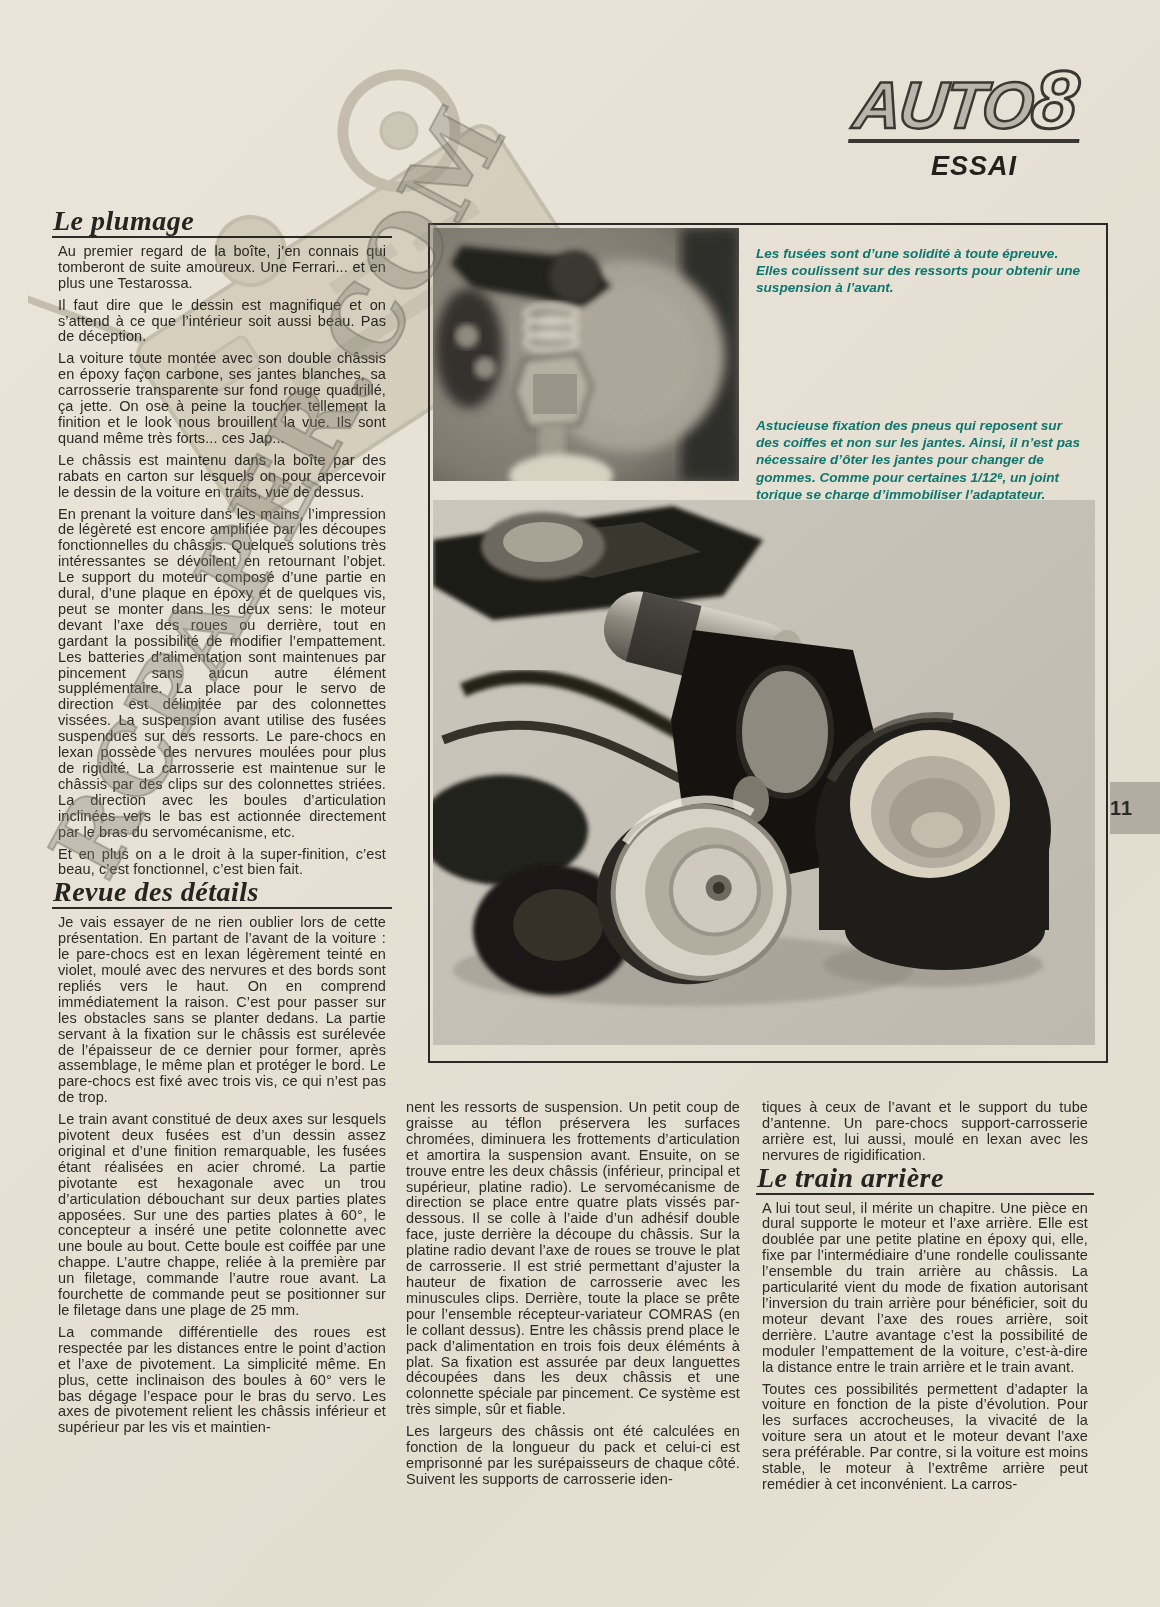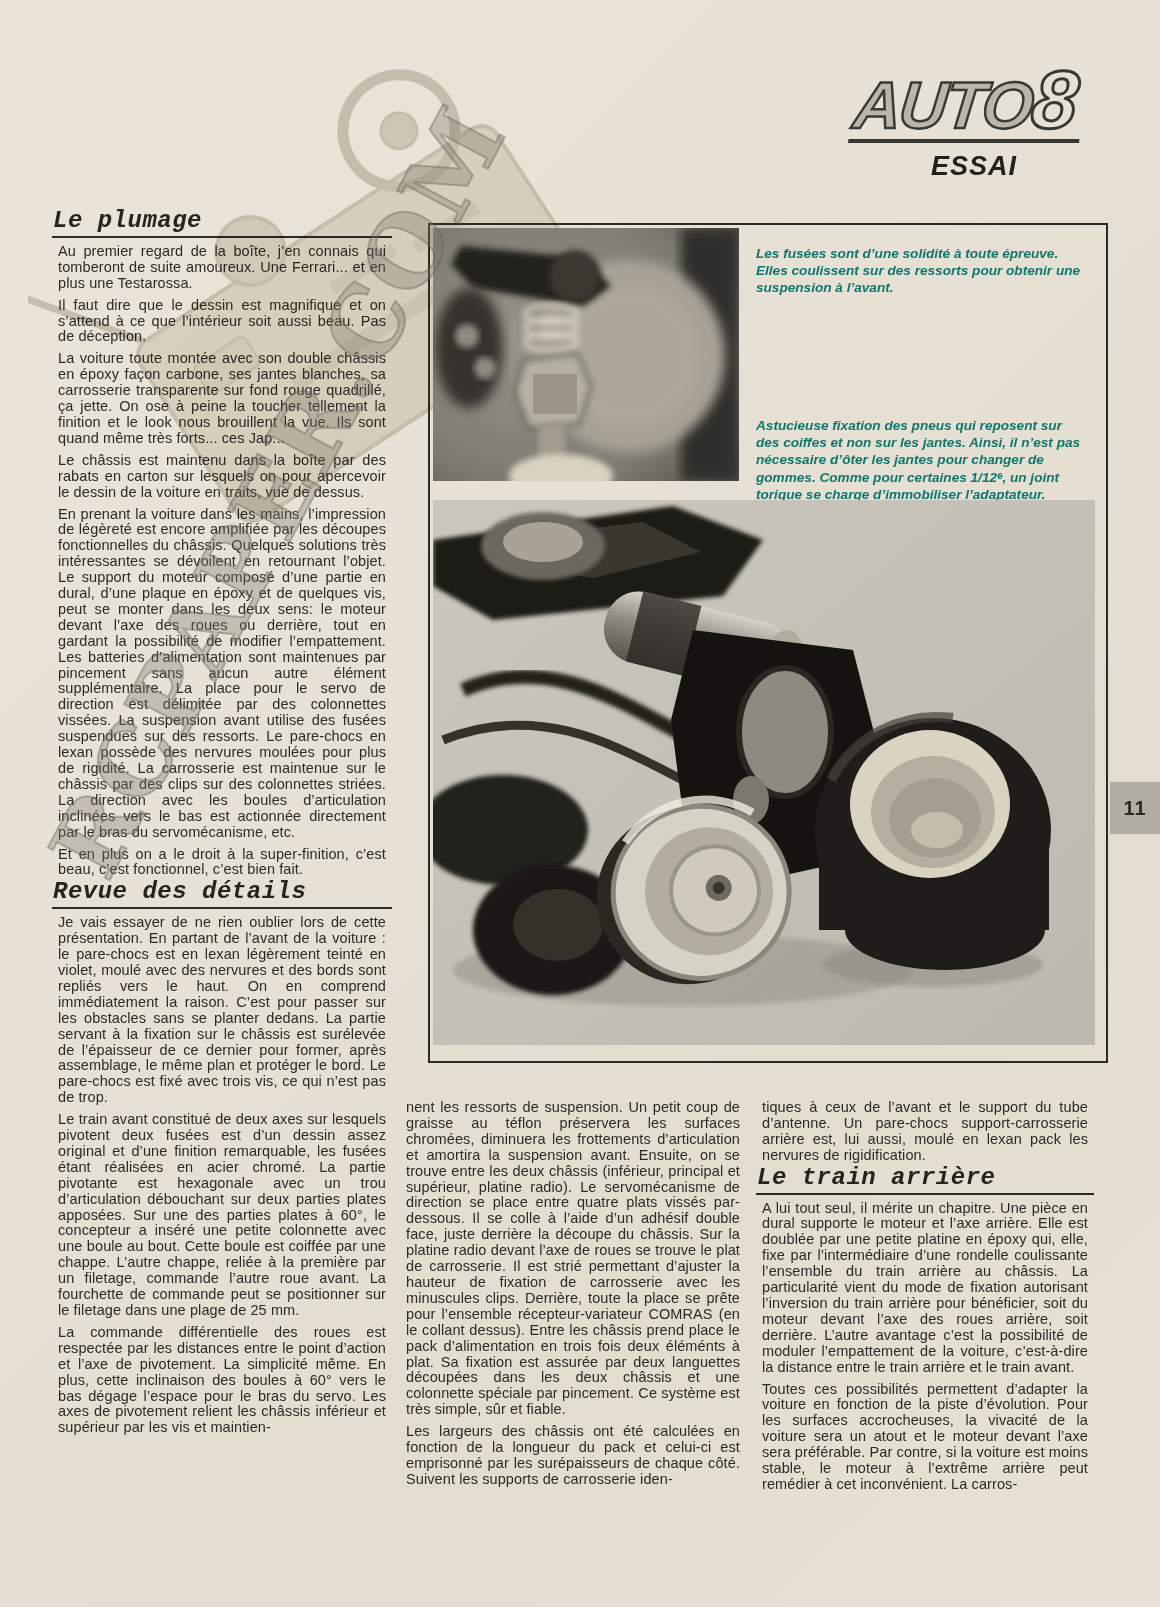--- a/index.html
+++ b/index.html
@@ -5,22 +5,22 @@
 <style>
   html,body{margin:0;padding:0;}
   body{
     width:1160px;height:1607px;position:relative;overflow:hidden;
     background:linear-gradient(135deg,#eae5d8 0%,#e6e1d4 40%,#e2ddcf 70%,#e7e2d4 100%);
     font-family:"Liberation Sans",sans-serif;color:#2c2a26;
   }
   .col{position:absolute;text-align:justify;font-size:14.5px;line-height:15.9px;letter-spacing:.1px;}
   .col p{margin:6px;}
   h2.rubric{
-    font-family:Liberation Mono, monospace;font-style:italic;font-weight:bold;
-    font-size:24px;letter-spacing:.5px;margin:0 0 6px 0;padding:0 0 7px 1px;
+    font-family:Liberation Serif, serif;font-style:italic;font-weight:bold;
+    font-size:28px;letter-spacing:.5px;margin:0 0 6px 0;padding:0 0 7px 1px;
     border-bottom:2px solid #2c2a26;color:#262420;
   }
   .section-gap{margin-top:30px;}
   
   .masthead{position:absolute;left:852px;top:68px;width:250px;z-index:3;}
   .logo{
     font-family:"Liberation Sans",sans-serif;font-weight:900;font-style:italic;
     font-size:66px;line-height:64px;letter-spacing:-2px;color:#b9b5aa;
     -webkit-text-stroke:2.5px #3a3833;transform:skewX(-6deg);
     border-bottom:4px solid #3a3833;padding:0 6px 2px 2px;display:inline-block;
@@ -36,21 +36,21 @@
     border:2px solid #2c2a26;z-index:2;box-sizing:border-box;
   }
   .photo{position:absolute;display:block;}
   .caption{
     position:absolute;left:326px;width:332px;
     font-weight:bold;font-style:italic;font-size:13.6px;line-height:17.2px;color:#0f766e;
   }
   
   .page-tab{
     position:absolute;left:1110px;top:782px;width:50px;height:52px;z-index:2;
-    background:#b2ada2;display:flex;align-items:center;justify-content:center;
+    background:#b2ada2;display:flex;align-items:center;
     font-size:20px;font-weight:bold;letter-spacing:1px;color:#2c2a26;
   }
   
   .ghost-art{position:absolute;left:28px;top:30px;z-index:2;opacity:.55;mix-blend-mode:multiply;pointer-events:none;}
   .watermark{
     position:absolute;left:78px;top:812px;width:960px;z-index:4;pointer-events:none;
     transform:rotate(-62deg);transform-origin:0 50%;
     font-family:"DejaVu Serif",serif;font-weight:bold;font-size:96px;letter-spacing:3px;
     color:rgba(125,119,108,.34);-webkit-text-stroke:2px rgba(95,90,82,.38);
     white-space:nowrap;
@@ -211,17 +211,17 @@
 <div class="page-tab">
   <span>11</span>
 </div>
 
 <div id="col-mid" class="col text-layer">
   <p>nent les ressorts de suspension. Un petit coup de graisse au téflon préservera les surfaces chromées, diminuera les frottements d’articulation et amortira la suspension avant. Ensuite, on se trouve entre les deux châssis (inférieur, principal et supérieur, platine radio). Le servomécanisme de direction se place entre quatre plats vissés par-dessous. Il se colle à l’aide d’un adhésif double face, juste derrière la découpe du châssis. Sur la platine radio devant l’axe de roues se trouve le plat de carrosserie. Il est strié permettant d’ajuster la hauteur de fixation de carrosserie avec les minuscules clips. Derrière, toute la place se prête pour l’ensemble récepteur-variateur COMRAS (en le collant dessus). Entre les châssis prend place le pack d’alimentation en trois fois deux éléménts à plat. Sa fixation est assurée par deux languettes découpées dans les deux châssis et une colonnette spéciale par pincement. Ce système est très simple, sûr et fiable.</p>
   <p>Les largeurs des châssis ont été calculées en fonction de la longueur du pack et celui-ci est emprisonné par les surépaisseurs de chaque côté. Suivent les supports de carrosserie iden-</p>
 </div>
 
 <div id="col-right" class="col text-layer">
-  <p>tiques à ceux de l’avant et le support du tube d’antenne. Un pare-chocs support-carrosserie arrière est, lui aussi, moulé en lexan pack les nervures de rigidification.</p>
+  <p>tiques à ceux de l’avant et le support du tube d’antenne. Un pare-chocs support-carrosserie arrière est, lui aussi, moulé en lexan avec les nervures de rigidification.</p>
   <h2 class="rubric" style="">Le train arrière</h2>
   <p>A lui tout seul, il mérite un chapitre. Une pièce en dural supporte le moteur et l’axe arrière. Elle est doublée par une petite platine en époxy qui, elle, fixe par l’intermédiaire d’une rondelle coulissante l’ensemble du train arrière au châssis. La particularité vient du mode de fixation autorisant l’inversion du train arrière pour bénéficier, soit du moteur devant l’axe des roues arrière, soit derrière. L’autre avantage c’est la possibilité de moduler l’empattement de la voiture, c’est-à-dire la distance entre le train arrière et le train avant.</p>
   <p>Toutes ces possibilités permettent d’adapter la voiture en fonction de la piste d’évolution. Pour les surfaces accrocheuses, la vivacité de la voiture sera un atout et le moteur devant l’axe sera préférable. Par contre, si la voiture est moins stable, le moteur à l’extrême arrière peut remédier à cet inconvénient. La carros-</p>
 </div>
 
 </body></html>

